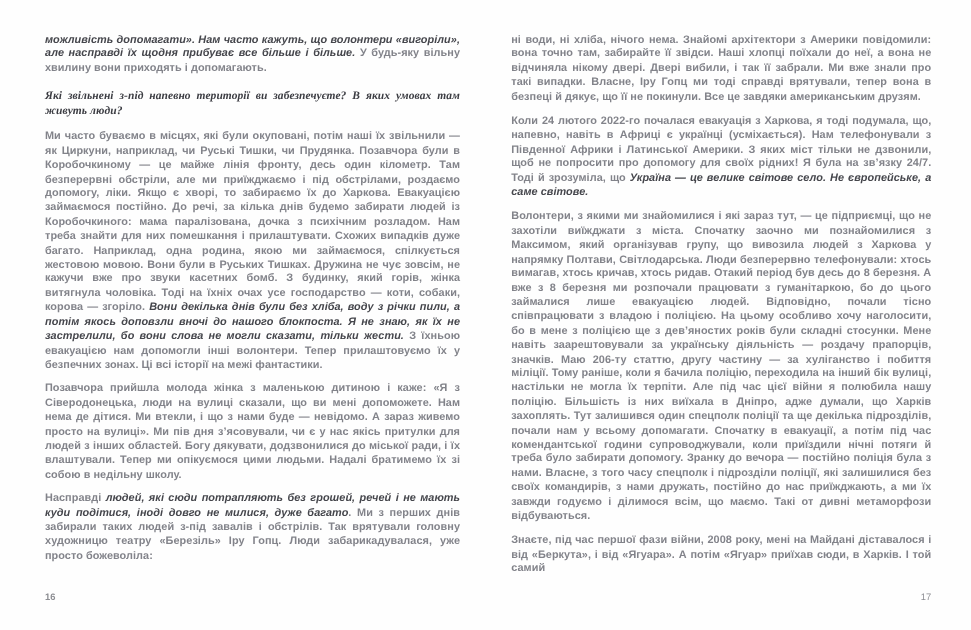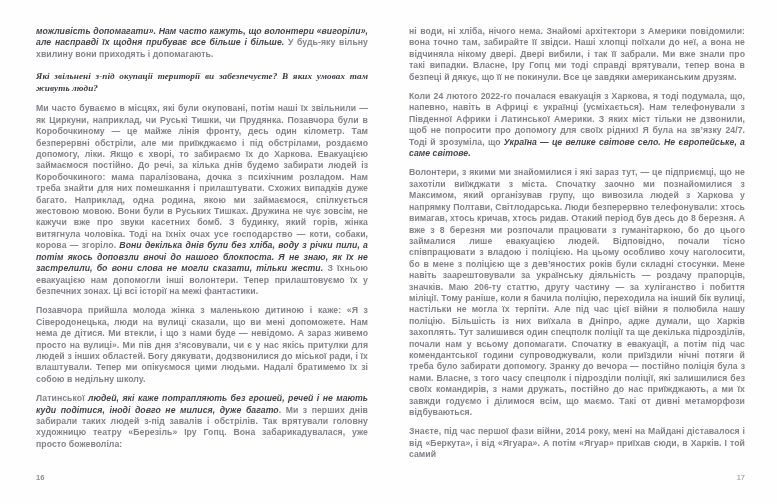--- a/index.html
+++ b/index.html
@@ -62,35 +62,35 @@
   .page-number.pn-right { right: 32px; text-align: right; margin-left: 16px; }
 </style>
 </head>
 <body>
 
 <div class="spread">
 
   <div class="page-column left">
     <p><span class="seg-bold">можливість допомагати». Нам часто кажуть, що волонтери «вигоріли», але насправді їх щодня прибуває все більше і більше. </span><span class="seg-regular">У будь-яку вільну хвилину вони приходять і допомагають.</span></p>
 
-    <p class="question">Які звільнені з-під окупації території ви забезпечуєте? В яких умовах там живуть люди?</p>
+    <p class="question">Які звільнені з-під напевно території ви забезпечуєте? В яких умовах там живуть люди?</p>
 
     <p><span class="seg-regular">Ми часто буваємо в місцях, які були окуповані, потім наші їх звільнили — як Циркуни, наприклад, чи Руські Тишки, чи Прудянка. Позавчора були в Коробочкиному — це майже лінія фронту, десь один кілометр. Там безперервні обстріли, але ми приїжджаємо і під обстрілами, роздаємо допомогу, ліки. Якщо є хворі, то забираємо їх до Харкова. Евакуацією займаємося постійно. До речі, за кілька днів будемо забирати людей із Коробочкиного: мама паралізована, дочка з психічним розладом. Нам треба знайти для них помешкання і прилаштувати. Схожих випадків дуже багато. Наприклад, одна родина, якою ми займаємося, спілкується жестовою мовою. Вони були в Руських Тишках. Дружина не чує зовсім, не кажучи вже про звуки касетних бомб. З будинку, який горів, жінка витягнула чоловіка. Тоді на їхніх очах усе господарство — коти, собаки, корова — згоріло. </span><span class="seg-bold">Вони декілька днів були без хліба, воду з річки пили, а потім якось доповзли вночі до нашого блокпоста. Я не знаю, як їх не застрелили, бо вони слова не могли сказати, тільки жести. </span><span class="seg-regular">З їхньою евакуацією нам допомогли інші волонтери. Тепер прилаштовуємо їх у безпечних зонах. Ці всі історії на межі фантастики.</span></p>
 
     <p><span class="seg-regular">Позавчора прийшла молода жінка з маленькою дитиною і каже: «Я з Сіверодонецька, люди на вулиці сказали, що ви мені допоможете. Нам нема де дітися. Ми втекли, і що з нами буде — невідомо. А зараз живемо просто на вулиці». Ми пів дня з’ясовували, чи є у нас якісь притулки для людей з інших областей. Богу дякувати, додзвонилися до міської ради, і їх влаштували. Тепер ми опікуємося цими людьми. Надалі братимемо їх зі собою в недільну школу.</span></p>
 
-    <p><span class="seg-regular">Латинської </span><span class="seg-bold">людей, які каже потрапляють без грошей, речей і не мають куди подітися, іноді довго не милися, дуже багато</span><span class="seg-regular">. Ми з перших днів забирали таких людей з-під завалів і обстрілів. Так врятували головну художницю театру «Березіль» Іру Гопц. Вона забарикадувалася, уже просто божеволіла:</span></p>
+    <p><span class="seg-regular">Насправді </span><span class="seg-bold">людей, які сюди потрапляють без грошей, речей і не мають куди подітися, іноді довго не милися, дуже багато</span><span class="seg-regular">. Ми з перших днів забирали таких людей з-під завалів і обстрілів. Так врятували головну художницю театру «Березіль» Іру Гопц. Люди забарикадувалася, уже просто божеволіла:</span></p>
   </div>
 
   <div class="page-column right">
     <p><span class="seg-regular">ні води, ні хліба, нічого нема. Знайомі архітектори з Америки повідомили: вона точно там, забирайте її звідси. Наші хлопці поїхали до неї, а вона не відчиняла нікому двері. Двері вибили, і так її забрали. Ми вже знали про такі випадки. Власне, Іру Гопц ми тоді справді врятували, тепер вона в безпеці й дякує, що її не покинули. Все це завдяки американським друзям.</span></p>
 
     <p><span class="seg-regular">Коли 24 лютого 2022-го почалася евакуація з Харкова, я тоді подумала, що, напевно, навіть в Африці є українці (усміхається). Нам телефонували з Південної Африки і Латинської Америки. З яких міст тільки не дзвонили, щоб не попросити про допомогу для своїх рідних! Я була на зв’язку 24/7. Тоді й зрозуміла, що </span><span class="seg-bold">Україна — це велике світове село. Не європейське, а саме світове.</span></p>
 
     <p><span class="seg-regular">Волонтери, з якими ми знайомилися і які зараз тут, — це підприємці, що не захотіли виїжджати з міста. Спочатку заочно ми познайомилися з Максимом, який організував групу, що вивозила людей з Харкова у напрямку Полтави, Світлодарська. Люди безперервно телефонували: хтось вимагав, хтось кричав, хтось ридав. Отакий період був десь до 8 березня. А вже з 8 березня ми розпочали працювати з гуманітаркою, бо до цього займалися лише евакуацією людей. Відповідно, почали тісно співпрацювати з владою і поліцією. На цьому особливо хочу наголосити, бо в мене з поліцією ще з дев’яностих років були складні стосунки. Мене навіть заарештовували за українську діяльність — роздачу прапорців, значків. Маю 206-ту статтю, другу частину — за хуліганство і побиття міліції. Тому раніше, коли я бачила поліцію, переходила на інший бік вулиці, настільки не могла їх терпіти. Але під час цієї війни я полюбила нашу поліцію. Більшість із них виїхала в Дніпро, адже думали, що Харків захоплять. Тут залишився один спецполк поліції та ще декілька підрозділів, почали нам у всьому допомагати. Спочатку в евакуації, а потім під час комендантської години супроводжували, коли приїздили нічні потяги й треба було забирати допомогу. Зранку до вечора — постійно поліція була з нами. Власне, з того часу спецполк і підрозділи поліції, які залишилися без своїх командирів, з нами дружать, постійно до нас приїжджають, а ми їх завжди годуємо і ділимося всім, що маємо. Такі от дивні метаморфози відбуваються.</span></p>
 
-    <p><span class="seg-regular">Знаєте, під час першої фази війни, 2014 року, мені на Майдані діставалося і від «Беркута», і від «Ягуара». А потім «Ягуар» приїхав сюди, в Харків. І той самий</span></p>
+    <p><span class="seg-regular">Знаєте, під час першої фази війни, 2008 року, мені на Майдані діставалося і від «Беркута», і від «Ягуара». А потім «Ягуар» приїхав сюди, в Харків. І той самий</span></p>
   </div>
 
   <div class="page-number pn-left">16</div>
   <div class="page-number pn-right">17</div>
 
 </div>
 
 </body></html>

